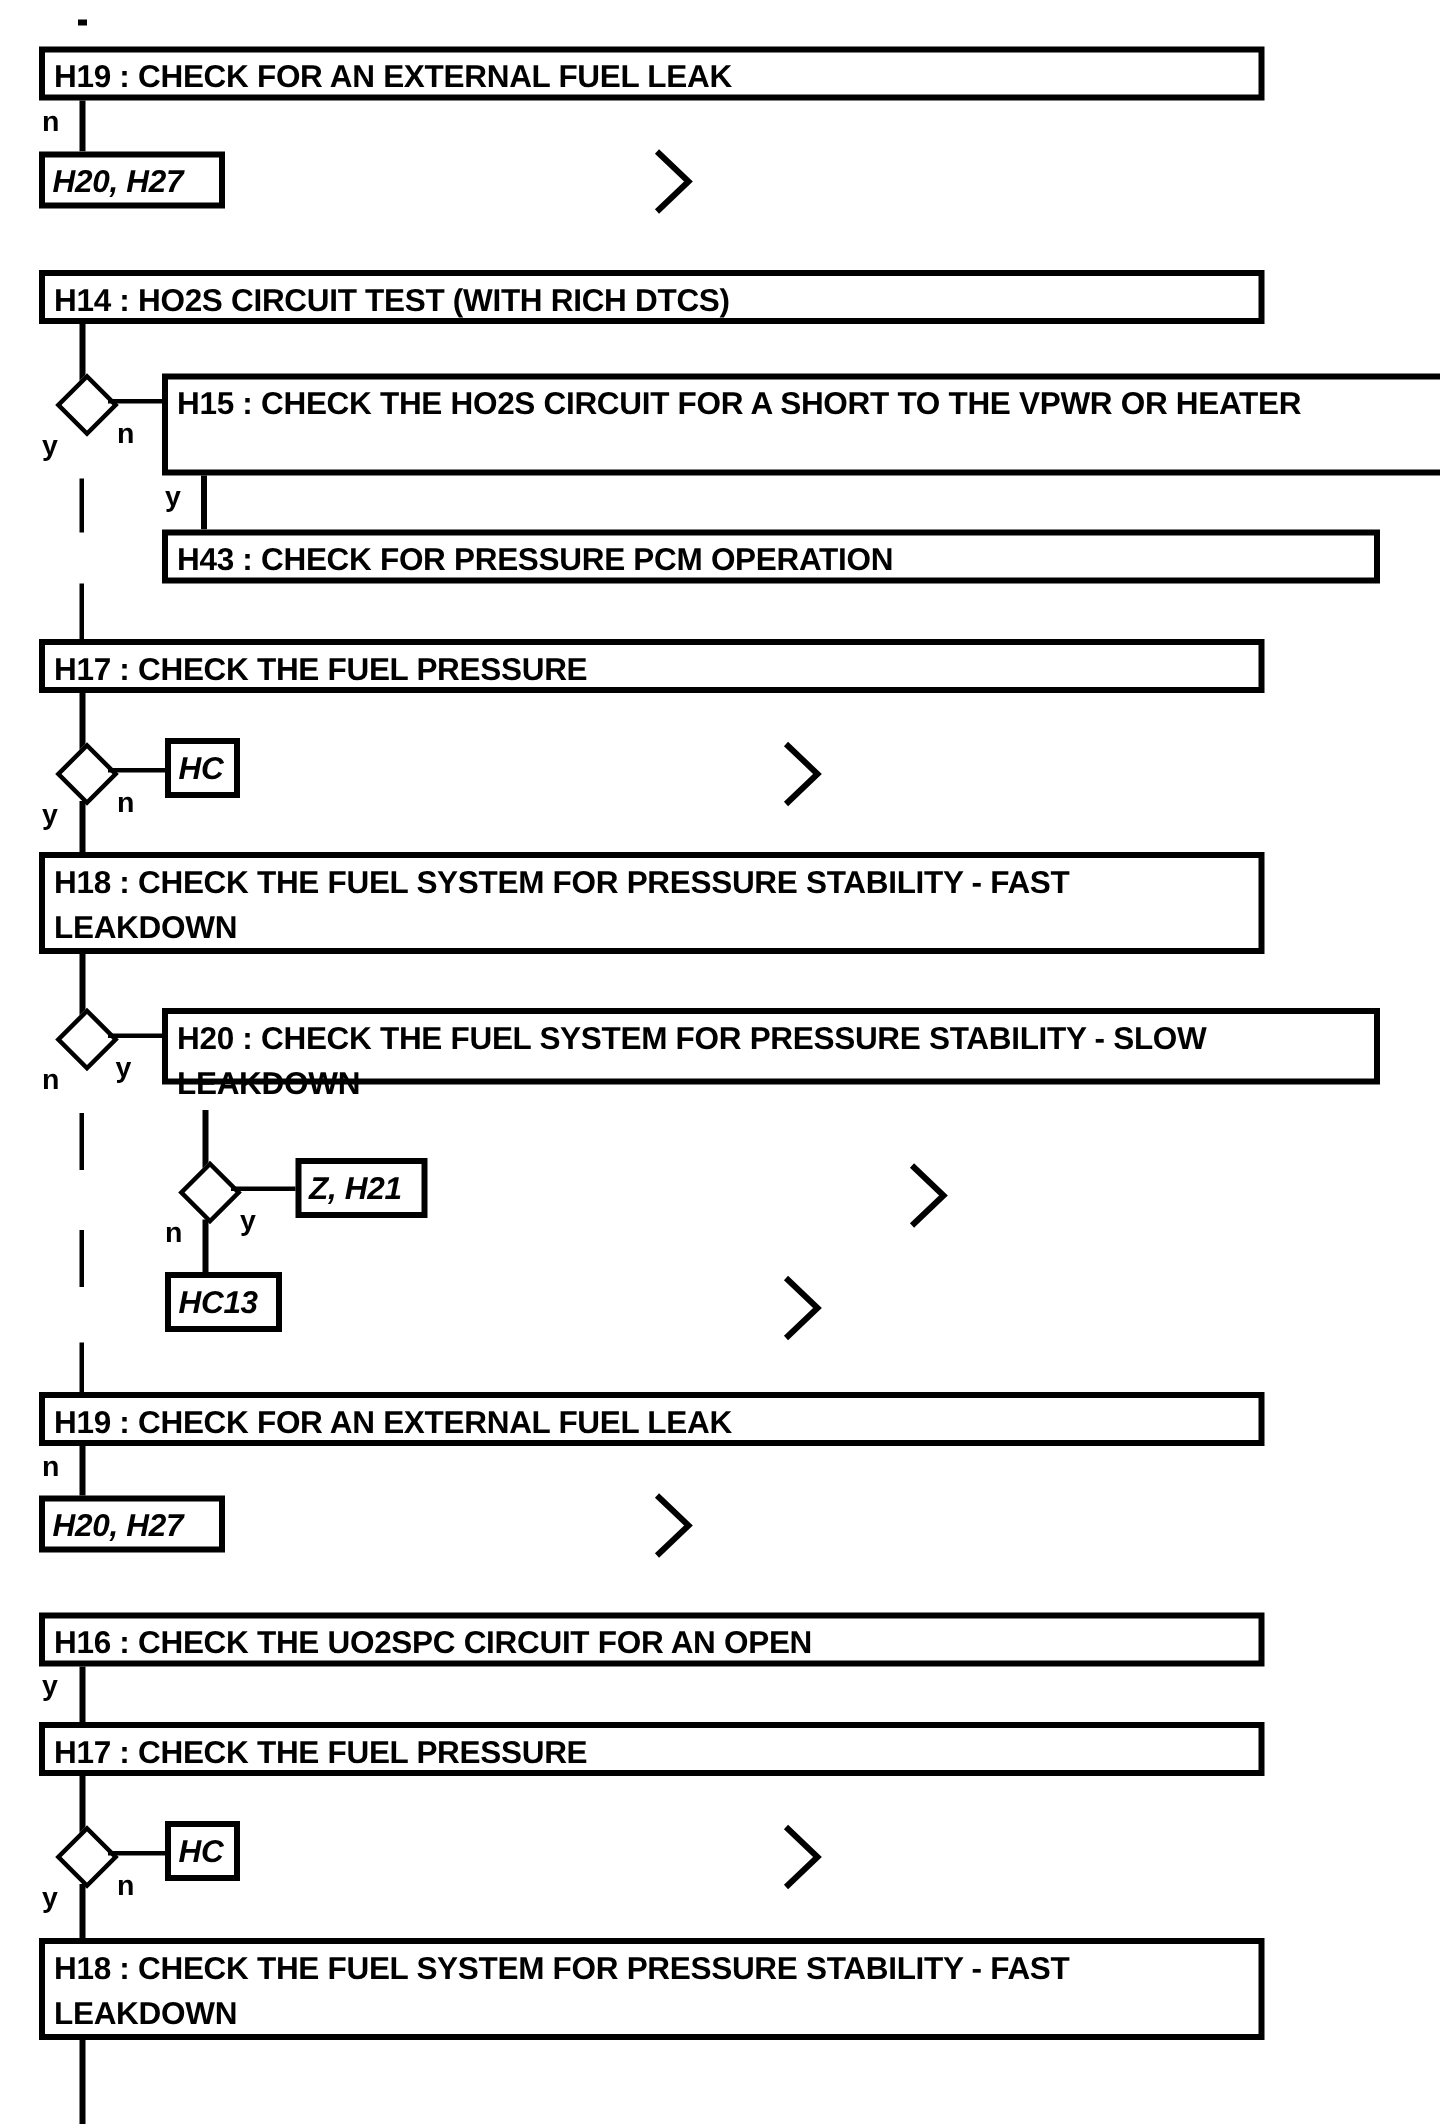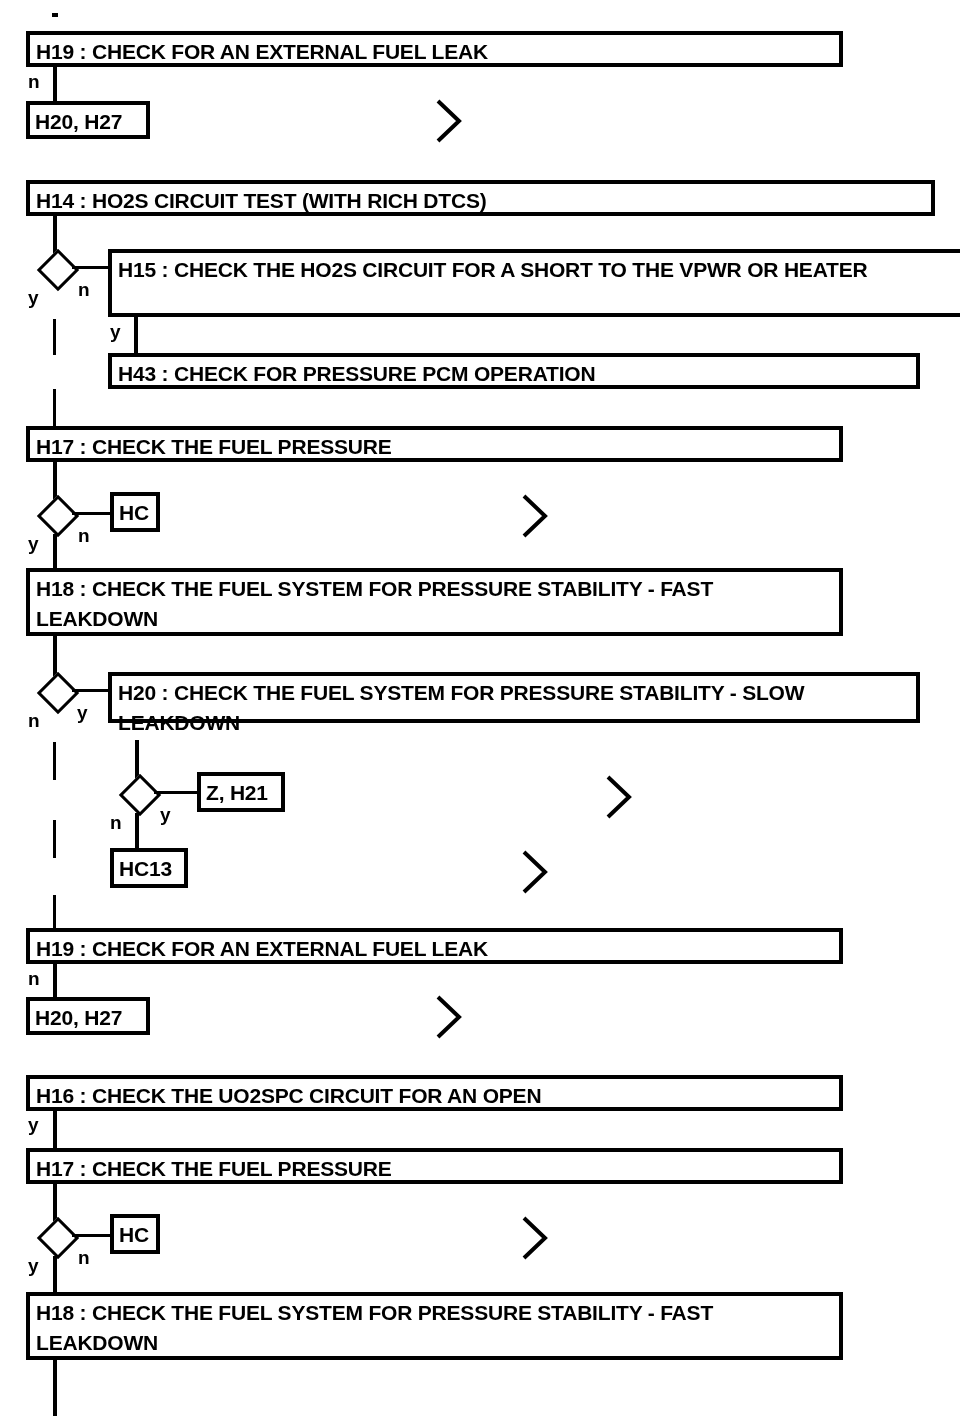--- a/index.html
+++ b/index.html
@@ -31,20 +31,21 @@
     letter-spacing: -0.2px;
     padding: 2px 0 0 6px;
     white-space: pre-line;
     text-align: left;
   }
   .node.small {
     border-width: 4px;
     font-size: 21px;
     line-height: 28px;
     padding: 3px 5px 2px 5px;
+    font-style: italic;
   }
   
   .vline {
     position: absolute;
     background: #000000;
     width: 4px;
   }
   .hline {
     position: absolute;
     background: #000000;
@@ -99,21 +100,21 @@
   <div class="blabel" style="left:28px; top:72px;">n</div>
 
   <div class="node small" style="left:26px; top:101px; width:124px; height:38px;">H20, H27</div>
 
   <div class="chevron" style="left:432px; top:97px;">
     <svg width="34" height="48" viewBox="0 0 34 48">
         <path d="M6 4 L27 24 L6 44" fill="none" stroke="#000" stroke-width="4"></path>
       </svg>
   </div>
 
-  <div class="node" style="left:26px; top:180px; width:909px; height:36px;">H14 : HO2S CIRCUIT TEST (WITH RICH DTCS)</div>
+  <div class="node" style="left:26px; top:180px; width:817px; height:36px;">H14 : HO2S CIRCUIT TEST (WITH RICH DTCS)</div>
 
   <div class="vline" style="left:53px; top:216px; height:38px;"></div>
   <div class="diamond" style="left:43px; top:255px;"></div>
   <div class="blabel" style="left:28px; top:288px;">y</div>
   <div class="blabel" style="left:78px; top:280px;">n</div>
 
   <div class="hline thin" style="left:72px; top:266px; width:38px;"></div>
 
   <div class="node" style="left:108px; top:249px; width:960px; height:68px;">H15 : CHECK THE HO2S CIRCUIT FOR A SHORT TO THE VPWR OR HEATER</div>
 

